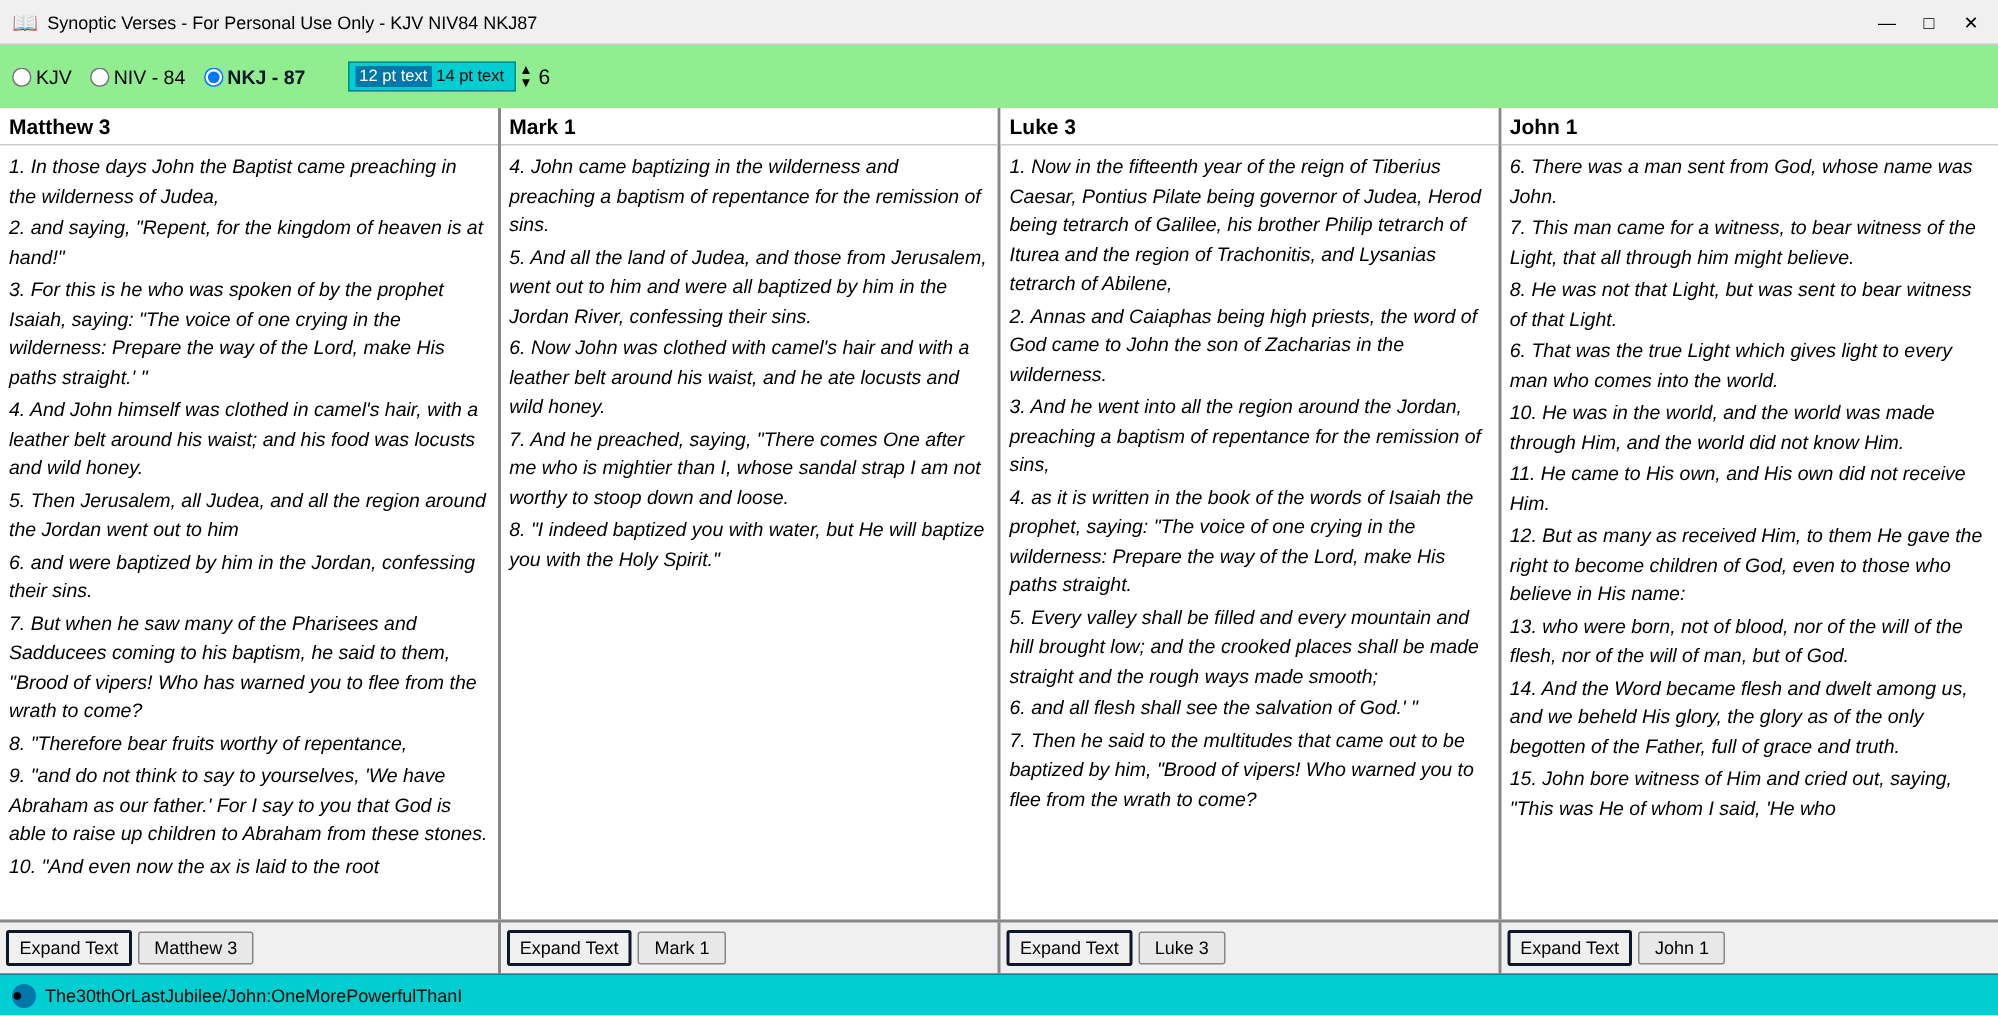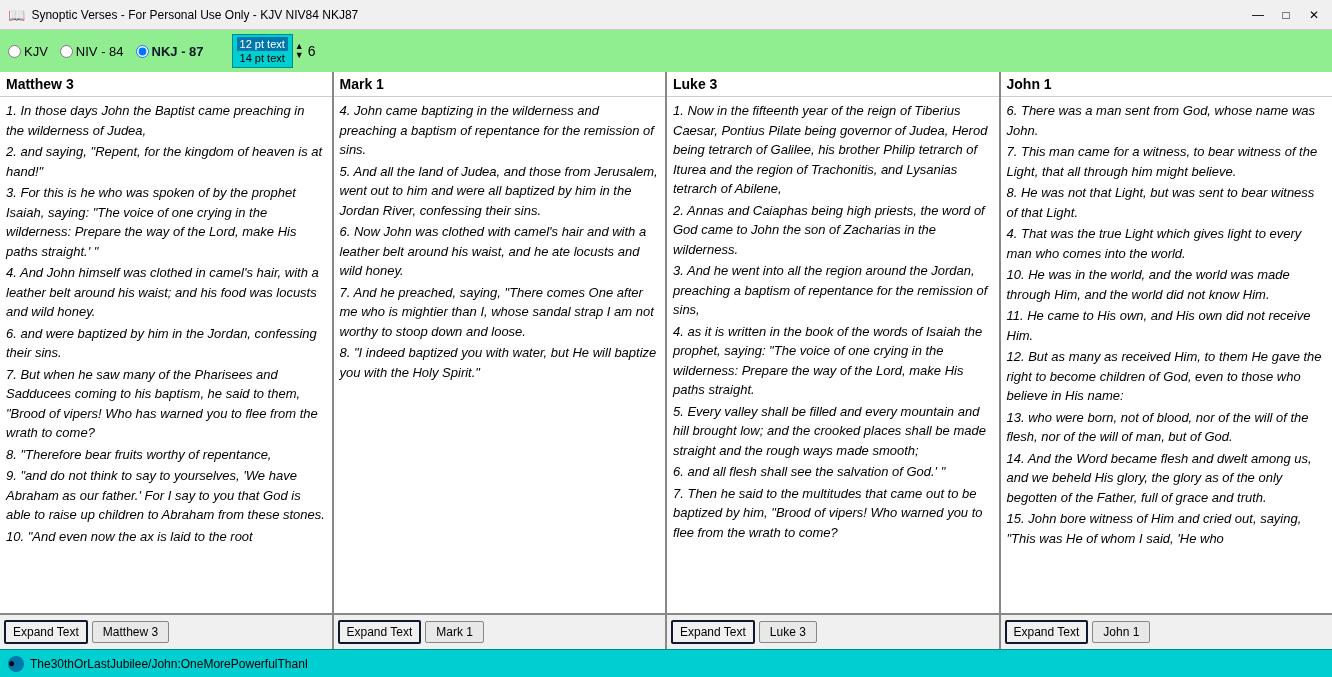--- a/index.html
+++ b/index.html
@@ -52,21 +52,20 @@
       align-items: center;
       gap: 3px;
       font-size: 13px;
       cursor: pointer;
     }
     .radio-label input[type="radio"] { cursor: pointer; }
 
     
     .font-size-selector {
       display: flex;
-      flex-direction: column;
       background: #00CED1;
       border: 1px solid #008B8B;
       padding: 2px 4px;
       font-size: 11px;
     }
     .font-size-option {
       display: flex;
       align-items: center;
       justify-content: space-between;
       gap: 4px;
@@ -247,20 +246,21 @@
 
   <div class="bible-column">
     <div class="column-header">
       <span>Matthew 3</span>
     </div>
     <div class="column-body" id="matthew-body">
         <p>1.  In those days John the Baptist came preaching in the wilderness of Judea,</p>
         <p>2.  and saying, "Repent, for the kingdom of heaven is at hand!"</p>
         <p>3.  For this is he who was spoken of by the prophet Isaiah, saying: "The voice of one crying in the wilderness:  Prepare the way of the Lord, make His paths straight.' "</p>
         <p>4.  And John himself was clothed in camel's hair, with a leather belt around his waist; and his food was locusts and wild honey.</p>
+        <p>5.  Then Jerusalem, all Judea, and all the region around the Jordan went out to him</p>
         <p>6.  and were baptized by him in the Jordan, confessing their sins.</p>
         <p>7.  But when he saw many of the Pharisees and Sadducees coming to his baptism, he said to them, "Brood of vipers! Who has warned you to flee from the wrath to come?</p>
         <p>8.  "Therefore bear fruits worthy of repentance,</p>
         <p>9.  "and do not think to say to yourselves, 'We have Abraham as our father.' For I say to you that God is able to raise up children to Abraham from these stones.</p>
         <p>10.  "And even now the ax is laid to the root</p>
       </div>
   </div>
 
   <div class="bible-column">
     <div class="column-header">
@@ -291,21 +291,21 @@
   </div>
 
   <div class="bible-column">
     <div class="column-header">
       <span>John 1</span>
     </div>
     <div class="column-body" id="john-body">
         <p>6.  There was a man sent from God, whose name was John.</p>
         <p>7.  This man came for a witness, to bear witness of the Light, that all through him might believe.</p>
         <p>8.  He was not that Light, but was sent to bear witness of that Light.</p>
-        <p>4.  That was the true Light which gives light to every man who comes into the world.</p>
+        <p>6.  That was the true Light which gives light to every man who comes into the world.</p>
         <p>10.  He was in the world, and the world was made through Him, and the world did not know Him.</p>
         <p>11.  He came to His own, and His own did not receive Him.</p>
         <p>12.  But as many as received Him, to them He gave the right to become children of God, even to those who believe in His name:</p>
         <p>13.  who were born, not of blood, nor of the will of the flesh, nor of the will of man, but of God.</p>
         <p>14.  And the Word became flesh and dwelt among us, and we beheld His glory, the glory as of the only begotten of the Father, full of grace and truth.</p>
         <p>15.  John bore witness of Him and cried out, saying, "This was He of whom I said, 'He who</p>
       </div>
   </div>
 </div>
 

